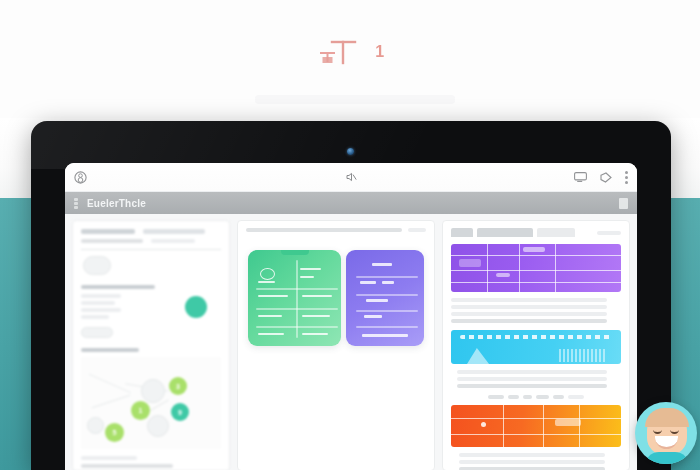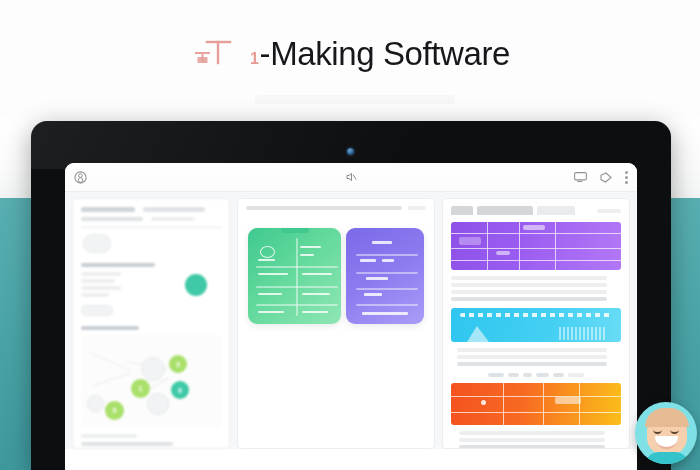--- a/index.html
+++ b/index.html
@@ -358,21 +358,20 @@
           </g>
           <g fill="none" stroke="#e58f88" stroke-width="2">
             <path d="M5 17 H20"></path>
             <path d="M12.5 17 V26"></path>
           </g>
           <rect x="7.5" y="21" width="10" height="6" fill="#e08a82" opacity=".85"></rect>
         </svg>
       </span>
       <span class="title">
         <span class="tiny-one">1</span>
-          <span class="light">-Making Software</span>
       </span>
     </div>
   </div>
   <div class="header-ghost"></div>
 
   <div class="laptop">
     <div class="bezel-sheen"></div>
     <div class="webcam"></div>
 
     <div class="screen">
@@ -408,20 +407,29 @@
             </svg>
           </span>
           <span class="dots-icon">
               <i></i>
               <i></i>
               <i></i>
             </span>
         </div>
       </div>
 
+      <div class="app-strip">
+        <span class="grip">
+            <i></i>
+            <i></i>
+            <i></i>
+          </span>
+        <span class="app-strip-title">EuelerThcle</span>
+        <span class="app-strip-right"></span>
+      </div>
 
       <div class="workspace">
 
         <div class="panel panel-left">
           <div class="lp-pad">
             <div class="lp-row">
               <div class="lp-head" style="width:54px"></div>
               <div class="lp-head" style="width:62px;background:#dfe3e6"></div>
             </div>
             <div class="lp-row">

